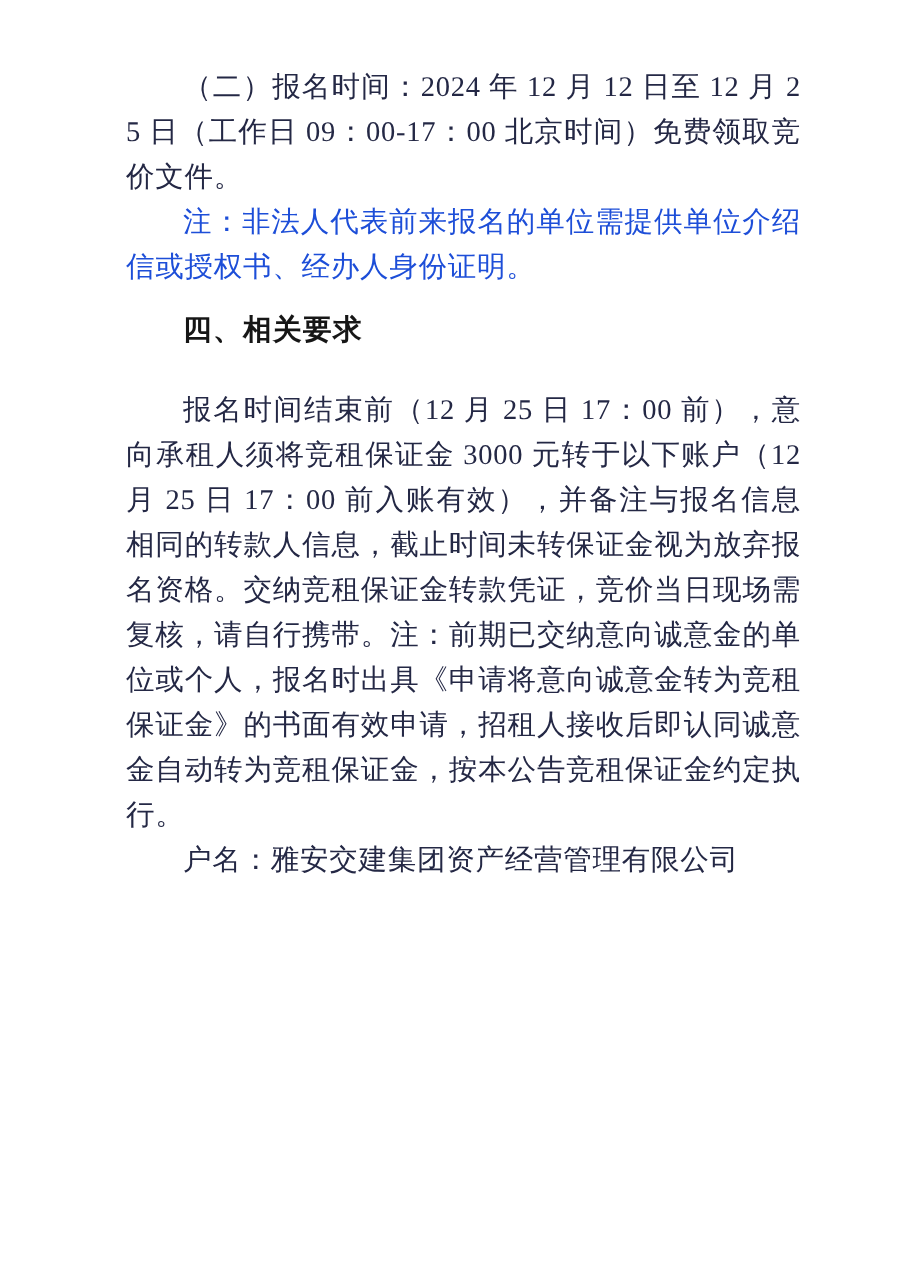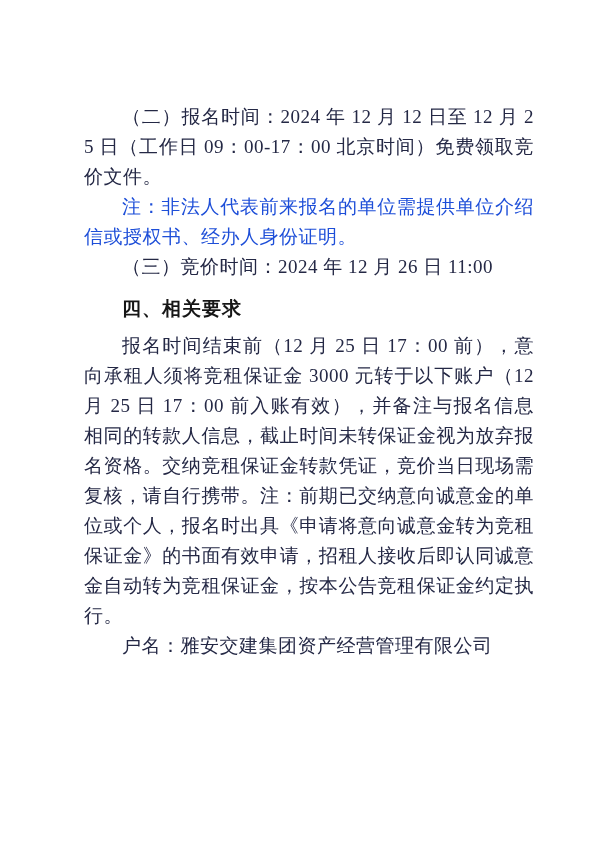--- a/index.html
+++ b/index.html
@@ -10,21 +10,21 @@
   body {
     width: 600px;
     height: 848px;
     overflow: hidden;
   }
   .page {
     box-sizing: border-box;
     width: 600px;
     height: 848px;
     background: #ffffff;
-    padding: 102px 66px 0 84px;
+    padding: 44px 66px 0 84px;
   }
   .para {
     margin: 0;
     font-family: "Liberation Serif", "DejaVu Serif", serif;
     font-size: 19px;
     line-height: 30px;
     letter-spacing: 0.5px;
     color: #242845;
     text-align: justify;
     text-indent: 2em;
@@ -35,27 +35,26 @@
     color: #1d4ed8;
   }
   .para.heading {
     font-family: "Liberation Sans", "DejaVu Sans", sans-serif;
     font-weight: bold;
     color: #161616;
     letter-spacing: 1px;
     margin-top: 12px;
   }
   .para.spaced {
-    margin-top: 7px;
+    margin-top: 23px;
   }
 </style>
 </head>
 <body>
 
 <div class="page">
   <p class="para body">（二）报名时间：2024 年 12 月 12 日至 12 月 25 日（工作日 09：00-17：00 北京时间）免费领取竞价文件。</p>
   <p class="para bold-note">注：非法人代表前来报名的单位需提供单位介绍信或授权书、经办人身份证明。</p>
-  <p class="para body">（三）竞价时间：2024 年 12 月 26 日 11:00</p>
   <p class="para heading">四、相关要求</p>
   <p class="para body spaced">报名时间结束前（12 月 25 日 17：00 前），意向承租人须将竞租保证金 3000 元转于以下账户（12 月 25 日 17：00 前入账有效），并备注与报名信息相同的转款人信息，截止时间未转保证金视为放弃报名资格。交纳竞租保证金转款凭证，竞价当日现场需复核，请自行携带。注：前期已交纳意向诚意金的单位或个人，报名时出具《申请将意向诚意金转为竞租保证金》的书面有效申请，招租人接收后即认同诚意金自动转为竞租保证金，按本公告竞租保证金约定执行。</p>
   <p class="para body">户名：雅安交建集团资产经营管理有限公司</p>
 
 </div>
 
 </body></html>

